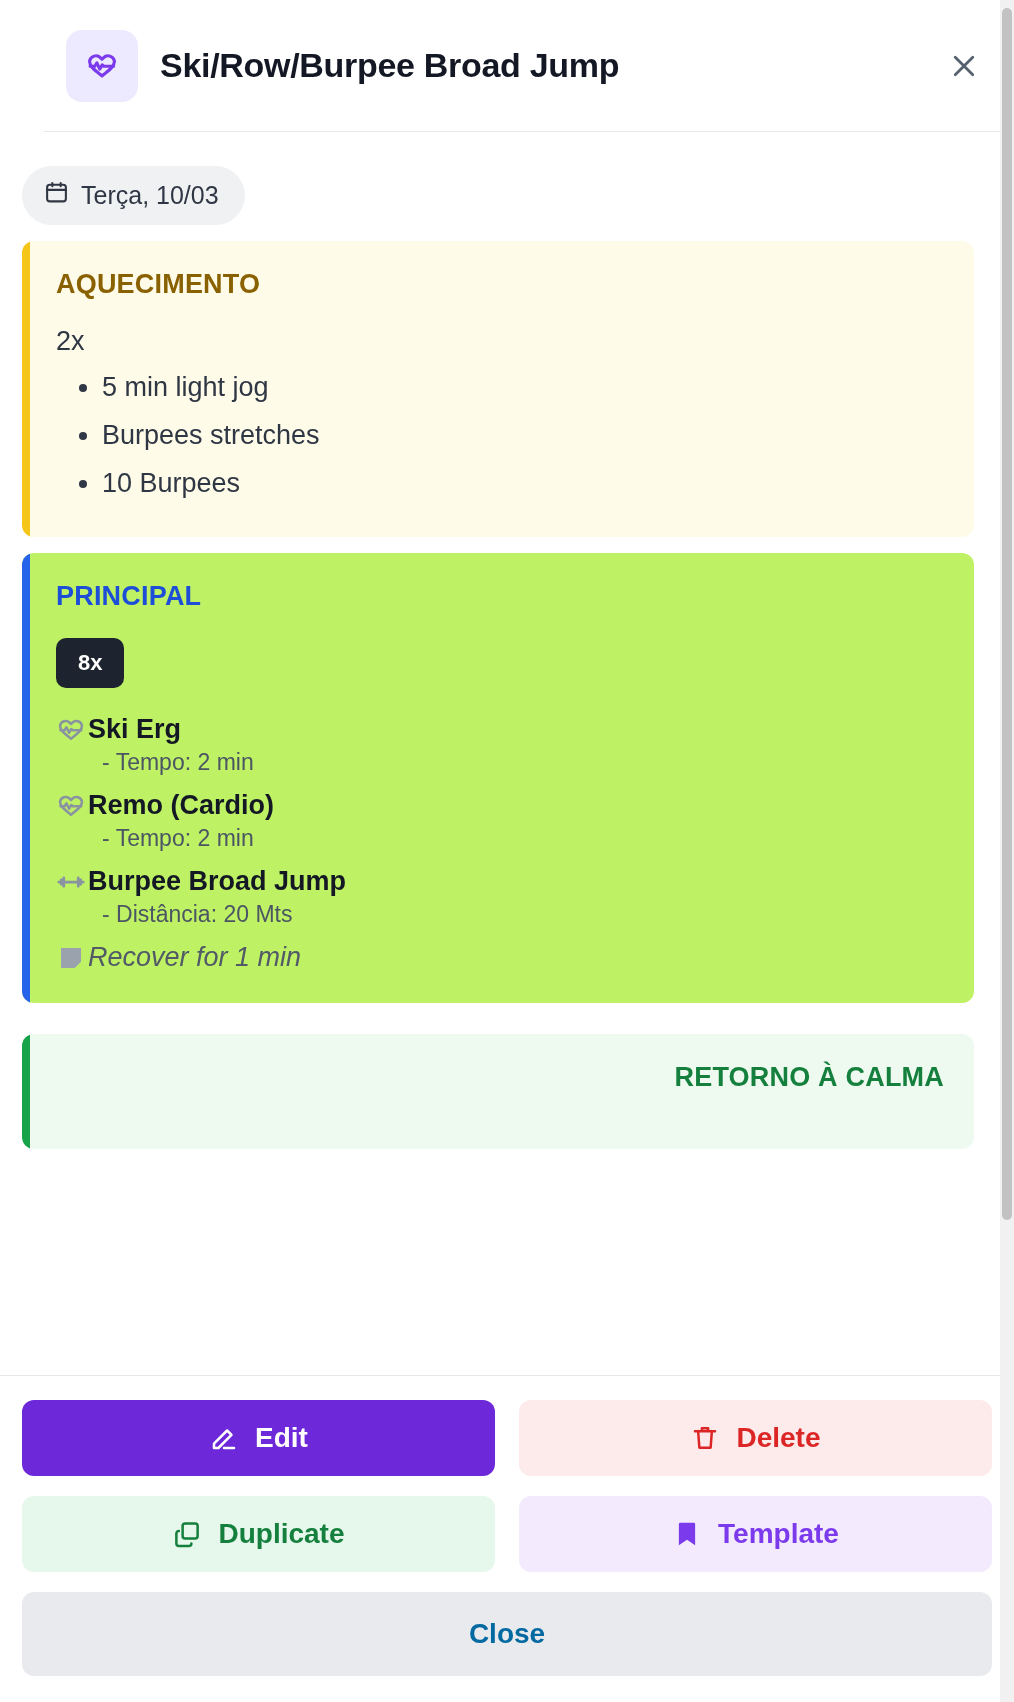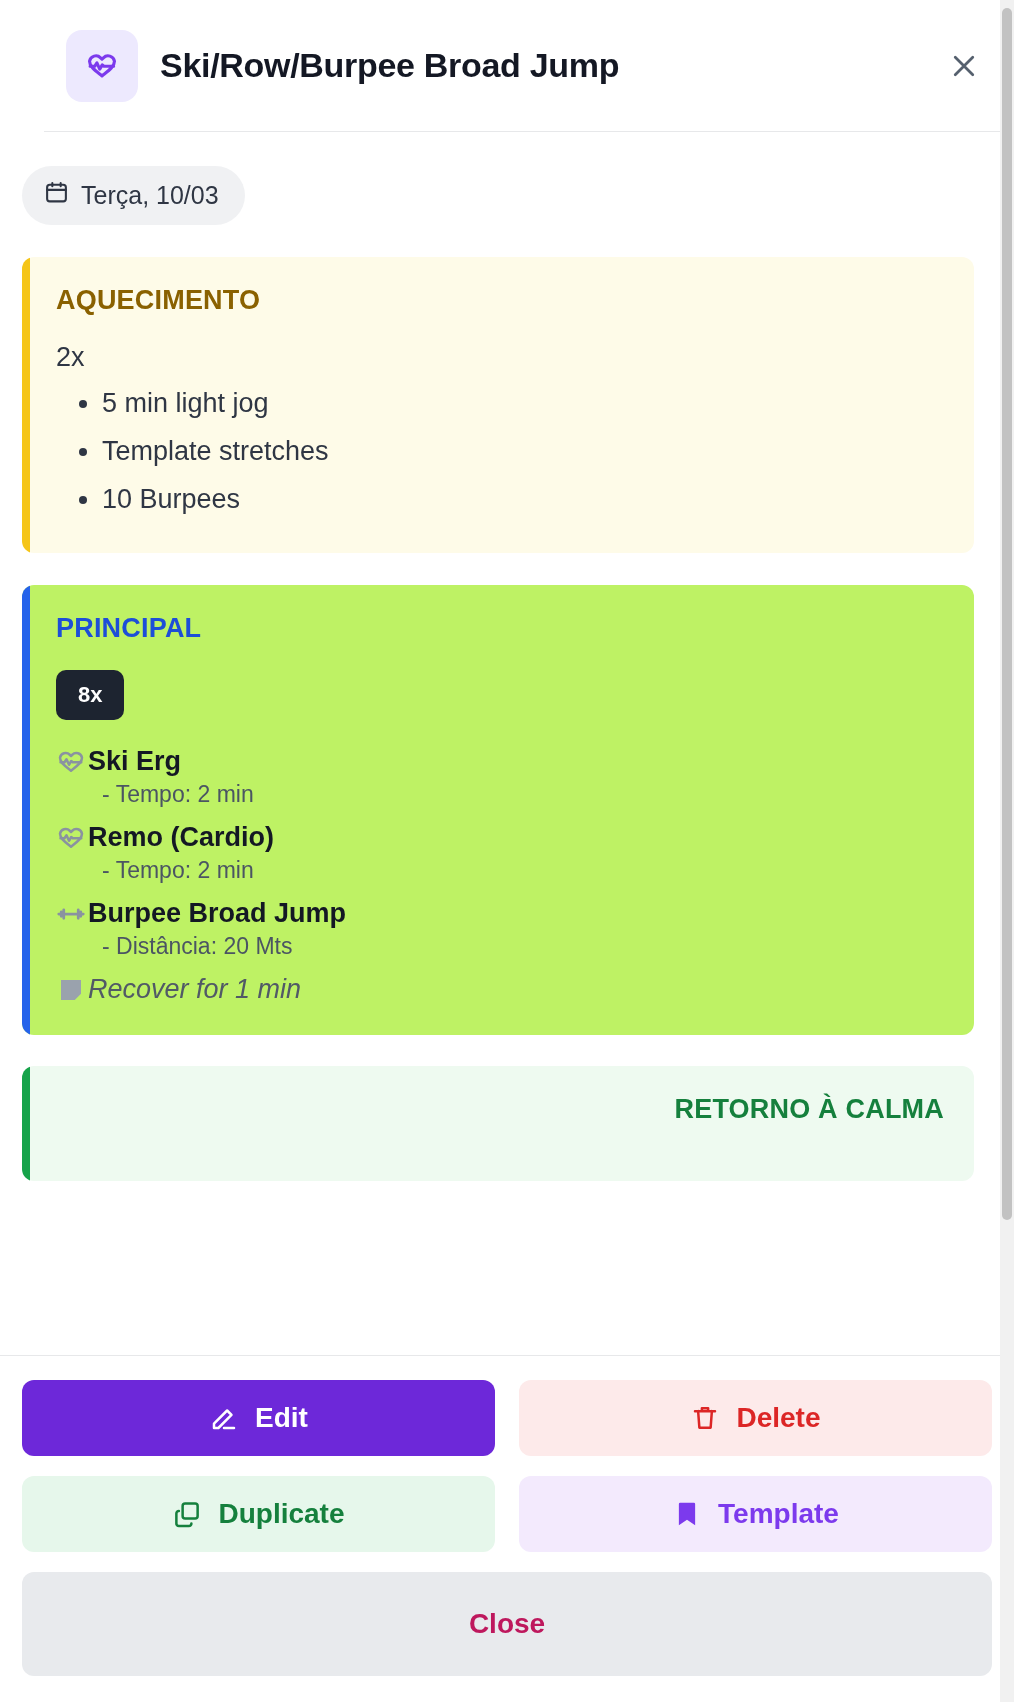--- a/index.html
+++ b/index.html
@@ -74,21 +74,21 @@
     gap: 12px;
     background: #f0f1f3;
     border-radius: 999px;
     padding: 14px 26px 14px 22px;
     font-size: 25px;
     color: #2f3644;
   }
   .date-chip svg { width: 25px; height: 25px; flex:0 0 auto; }
 
   .section {
-    margin-top: 32px;
+    margin-top: 16px;
     border-radius: 12px;
     padding: 28px 30px 30px 34px;
     position: relative;
     overflow: hidden;
   }
   .section::before {
     content: "";
     position: absolute;
     left: 0; top: 0; bottom: 0;
     width: 8px;
@@ -213,23 +213,23 @@
     gap: 16px;
     cursor: pointer;
   }
   .btn svg { width: 30px; height: 30px; display: block; }
   .btn-edit { background: #6d28d9; color: #ffffff; }
   .btn-delete { background: #fdeaea; color: #dc2626; }
   .btn-duplicate { background: #e6f7eb; color: #15803d; }
   .btn-template { background: #f3eafd; color: #7c3aed; }
   .btn-close {
     width: 100%;
-    height: 104px;
+    height: 84px;
     background: #e8eaed;
-    color: #be185d;
+    color: #0369a1;
     border: none;
     border-radius: 12px;
     font-size: 28px;
     font-weight: bold;
     font-family: "Liberation Sans", sans-serif;
     cursor: pointer;
   }
 </style>
 </head>
 <body>
@@ -262,21 +262,21 @@
       </span>
       <span>Terça, 10/03</span>
     </div>
 
     
     <div class="section sec-warmup">
       <div class="section-title">AQUECIMENTO</div>
       <p class="rounds-plain">2x</p>
       <ul class="bullets">
         <li>5 min light jog</li>
-        <li>Template stretches</li>
+        <li>Burpees stretches</li>
         <li>10 Burpees</li>
       </ul>
     </div>
 
     
     <div class="section sec-main">
       <div class="section-title">PRINCIPAL</div>
       <div class="rounds-badge">8x</div>
 
       <div class="ex-row">

